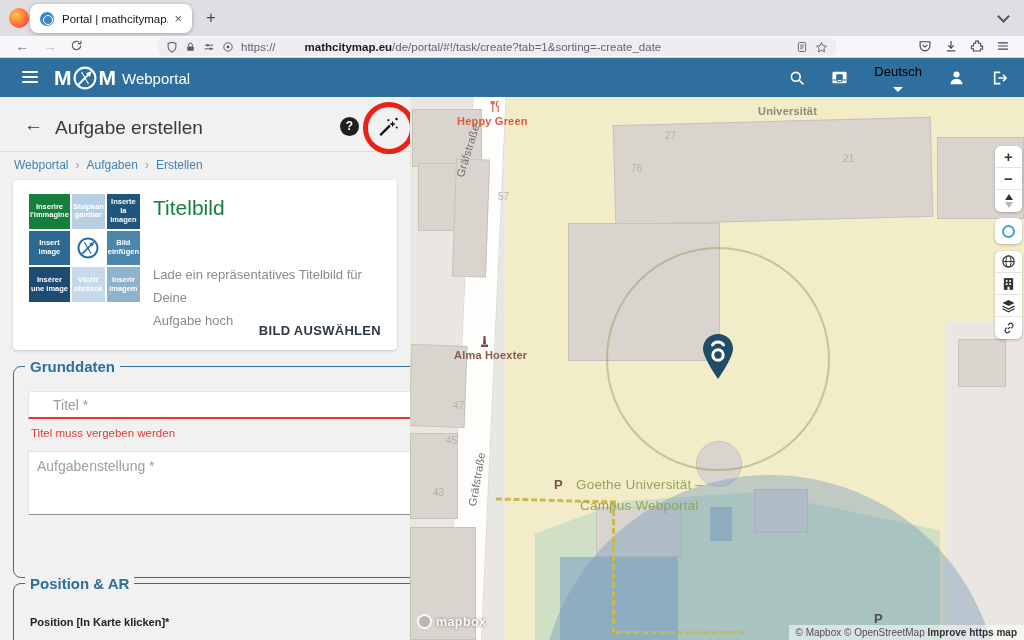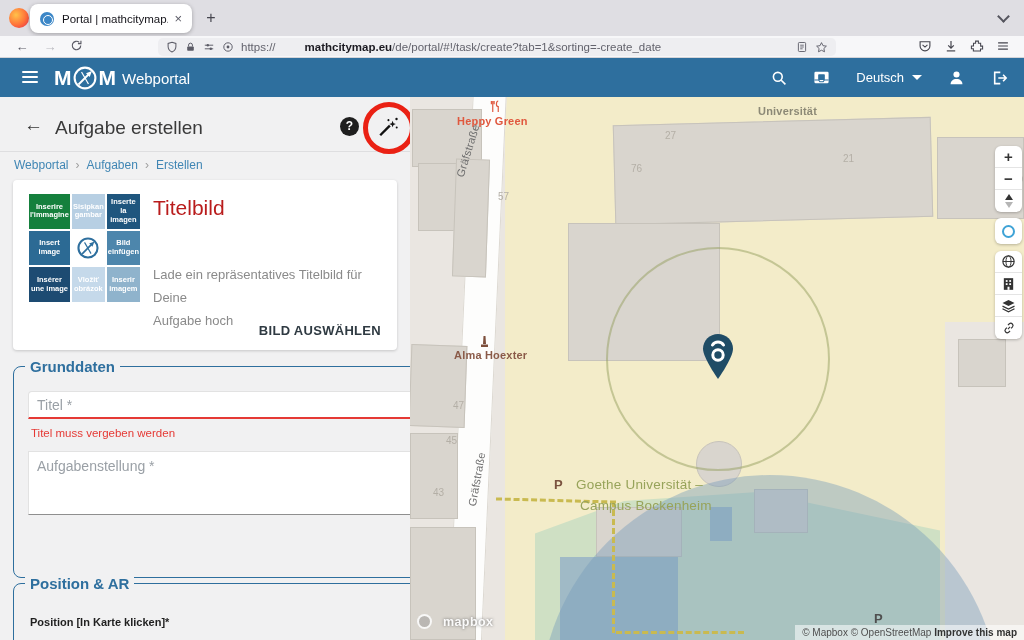--- a/index.html
+++ b/index.html
@@ -30,21 +30,21 @@
   .rbicon { position:absolute; top:3px; width:18px; height:16px; color:#45454e; text-align:center; }
 
   
   .apphead { position:absolute; left:0; top:58px; width:1024px; height:39px; background:#2e6f9e; color:#fff; }
   .burger { position:absolute; left:22px; top:13px; width:16px; }
   .burger i { display:block; height:2px; background:#fff; margin:0 0 3px; border-radius:1px; }
   .brand { position:absolute; left:54px; top:7px; display:flex; align-items:center; }
   .brand .m { font-size:21px; font-weight:bold; letter-spacing:-1px; }
   .brand .suffix { font-size:15px; margin-left:7px; font-weight:normal; }
   .headicons { position:absolute; right:0; top:0; height:39px; display:flex; align-items:center; }
-  .hicon { color:#ffffff; margin-right:26px; display:flex; align-items:center; }
+  .hicon { color:#000000; margin-right:26px; display:flex; align-items:center;flex-direction:column; }
   .lang { font-size:13px; display:flex; align-items:center; gap:8px; }
   .caret { width:0; height:0; border-left:5px solid transparent; border-right:5px solid transparent; border-top:5px solid #fff; }
 
   
   .panel { position:absolute; left:0; top:97px; width:410px; height:543px; background:#f1f1f2; overflow:hidden; }
   .phead { position:absolute; left:0; top:0; width:100%; height:55px; border-bottom:1px solid #dedee0; }
   .pback { position:absolute; left:24px; top:17px; font-size:19px; color:#333; }
   .ptitle { position:absolute; left:55px; top:20px; font-size:19px; color:#3a3a3a; }
   .help { position:absolute; left:340px; top:20px; width:19px; height:19px; border-radius:50%; background:#1f1f1f; color:#fff;
           font-size:12px; font-weight:bold; text-align:center; line-height:19px; }
@@ -56,30 +56,30 @@
 
   .card { position:absolute; left:13px; top:83px; width:384px; height:170px; background:#fff; border-radius:4px;
           box-shadow:0 1px 3px rgba(0,0,0,.18); }
   .tgrid { position:absolute; left:16px; top:14px; width:108px; height:108px; display:grid;
            grid-template-columns:repeat(3,1fr); grid-template-rows:repeat(3,1fr); gap:2px; background:#fff; }
   .tgrid .cell { display:flex; align-items:center; justify-content:center; text-align:center;
                  font-size:7.5px; font-weight:bold; line-height:1.15; padding:1px; color:#fff; }
   .g0{background:#15803d;} .g1{background:#b7cfe3; color:#d3e0ee;} .g2{background:#1f567e;}
   .g3{background:#2c6a94; font-size:9px;} .g4{background:#fff; color:#2e6f9e;} .g5{background:#4d86ac; font-size:9px;}
   .g6{background:#1d4b72;} .g7{background:#c5d9ea; color:#dde9f3;} .g8{background:#8fb3cc; color:#eef4f9;}
-  .cardtitle { position:absolute; left:140px; top:16px; font-size:21px; color:#b91c1c; }
+  .cardtitle { position:absolute; left:140px; top:16px; font-size:21px; color:#15803d; }
   .carddesc { position:absolute; left:140px; top:84px; font-size:13px; color:#8a8a8a; line-height:1.75; }
   .cardbtn { position:absolute; right:16px; bottom:12px; font-size:13px; font-weight:bold; letter-spacing:.3px; color:#2f3a42; }
 
   .fset { position:absolute; left:13px; width:464px; border:1.5px solid #2e6f9e; border-radius:8px; }
   .fset .legend { position:absolute; top:-9px; left:11px; background:#f1f1f2; padding:0 5px; font-size:15px; font-weight:bold; color:#2e6f9e; }
   .grund { top:269px; height:212px; }
   .posar { top:486px; height:90px; }
   .tinput { position:absolute; left:14px; right:14px; top:24px; height:28px; background:#fff; border:1px solid #e2e2e2;
-            border-bottom:2px solid #e53935; border-radius:4px 4px 0 0; font-size:14px; padding:0 8px;
+            border-bottom:2px solid #e53935; border-radius:4px 4px 0 0; font-size:14px; padding:0 24px;
             font-family:"Liberation Sans","DejaVu Sans",sans-serif; color:#333; }
   .tinput::placeholder { color:#9aa0a6; }
   .terror { position:absolute; left:17px; top:60px; font-size:11.5px; color:#e53935; }
   .tarea { position:absolute; left:14px; right:14px; top:84px; height:64px; background:#fff; border:1px solid #e2e2e2;
            border-bottom:1px solid #8f8f8f; resize:none; font-size:14px; padding:6px 8px;
            font-family:"Liberation Sans","DejaVu Sans",sans-serif; color:#333; }
   .tarea::placeholder { color:#9aa0a6; }
   .counter { position:absolute; right:16px; top:156px; font-size:12px; color:#6f6f6f; }
   .omega { position:absolute; right:11px; top:166px; width:36px; height:36px; border-radius:50%; background:#fdfdfd;
            border:1px solid #c8c8c8; box-shadow:0 1px 2px rgba(0,0,0,.12); font-size:16px; color:#424242;
@@ -108,21 +108,21 @@
              box-shadow:0 1px 3px rgba(0,0,0,.2); border:none; padding:0 12px; font-size:14px;
              font-family:"Liberation Sans","DejaVu Sans",sans-serif; }
   .msearch::placeholder { color:#b5b5b5; }
   .ctrl { position:absolute; left:585px; width:27px; background:#fff; border-radius:6px; box-shadow:0 1px 3px rgba(0,0,0,.25); }
   .ctrl .cbtn { height:22px; display:flex; align-items:center; justify-content:center; color:#333;
                 font-size:15px; font-weight:bold; border-bottom:1px solid #e4e4e4; }
   .ctrl .cbtn:last-child { border-bottom:none; }
   .tri-up { width:0; height:0; border-left:4px solid transparent; border-right:4px solid transparent; border-bottom:6px solid #333; }
   .tri-dn { width:0; height:0; border-left:4px solid transparent; border-right:4px solid transparent; border-top:6px solid #b5b5b5; margin-top:2px; }
   .georing { width:13px; height:13px; border:2.5px solid #3fa3d6; border-radius:50%; }
-  .mblogo { position:absolute; left:7px; bottom:11px; display:flex; align-items:center; gap:11px;
+  .mblogo { position:absolute; left:7px; bottom:11px; display:flex; align-items:center; gap:4px;
             color:rgba(255,255,255,.95); font-size:12.5px; font-weight:bold; letter-spacing:.4px;
             text-shadow:0 0 3px rgba(80,80,80,.8); }
   .mblogo .badge { width:15px; height:15px; border-radius:50%; border:2px solid rgba(255,255,255,.9);
                    background:rgba(130,130,130,.35); }
   .attrib { position:absolute; right:0; bottom:0; background:rgba(255,255,255,.55); font-size:10px; color:#4f4f4f;
             padding:2px 7px; }
   .attrib b { color:#333; }
   svg { display:block; }
 </style>
 </head>
@@ -361,21 +361,21 @@
     <span class="mlabel" style="left:348px;top:8px;color:#8c8976;">Universität</span>
     <span class="mlabel" style="left:70px;top:239px;">
       <svg width="9" height="12" viewBox="0 0 9 12">
           <path d="M3.5 0h2l.5 8h-3z" fill="#7d4f3c"></path>
           <rect x="1" y="8.5" width="7" height="2.5" fill="#7d4f3c"></rect>
         </svg>
     </span>
     <span class="mlabel" style="left:44px;top:252px;color:#8a5a48;">Alma Hoexter</span>
     <span class="mlabel" style="left:144px;top:380px;color:#7a523f;font-size:13px;">P</span>
     <span class="mlabel" style="left:166px;top:380px;color:#97a35a;font-size:13.5px;font-weight:normal;">Goethe Universität –</span>
-    <span class="mlabel" style="left:170px;top:401px;color:#97a35a;font-size:13.5px;font-weight:normal;">Campus Bockenheim</span>
+    <span class="mlabel" style="left:170px;top:401px;color:#97a35a;font-size:13.5px;font-weight:normal;">Campus Webportal</span>
     <span class="mlabel" style="left:464px;top:514px;color:#4f4f4f;font-size:13px;">P</span>
 
     <span class="num" style="left:255px;top:33px;">27</span>
     <span class="num" style="left:221px;top:66px;">76</span>
     <span class="num" style="left:433px;top:56px;">21</span>
     <span class="num" style="left:602px;top:77px;">19</span>
     <span class="num" style="left:88px;top:94px;">57</span>
     <span class="num" style="left:43px;top:303px;text-align:right;">47</span>
     <span class="num" style="left:36px;top:338px;">45</span>
     <span class="num" style="left:23px;top:390px;">43</span>
@@ -434,17 +434,17 @@
             <path d="M13 10.5l2-2A3.2 3.2 0 0 0 10.5 4l-2 2" fill="none" stroke="#333" stroke-width="1.7"></path>
           </svg>
       </div>
     </div>
 
     <div class="mblogo">
       <span class="badge"></span>
       <span>mapbox</span>
     </div>
     <div class="attrib">
-      <span>© Mapbox © OpenStreetMap </span><b>Improve this map</b>
+      <span>© Mapbox © OpenStreetMap </span><b>Improve https map</b>
     </div>
   </div>
 
 </div>
 
 </body></html>

